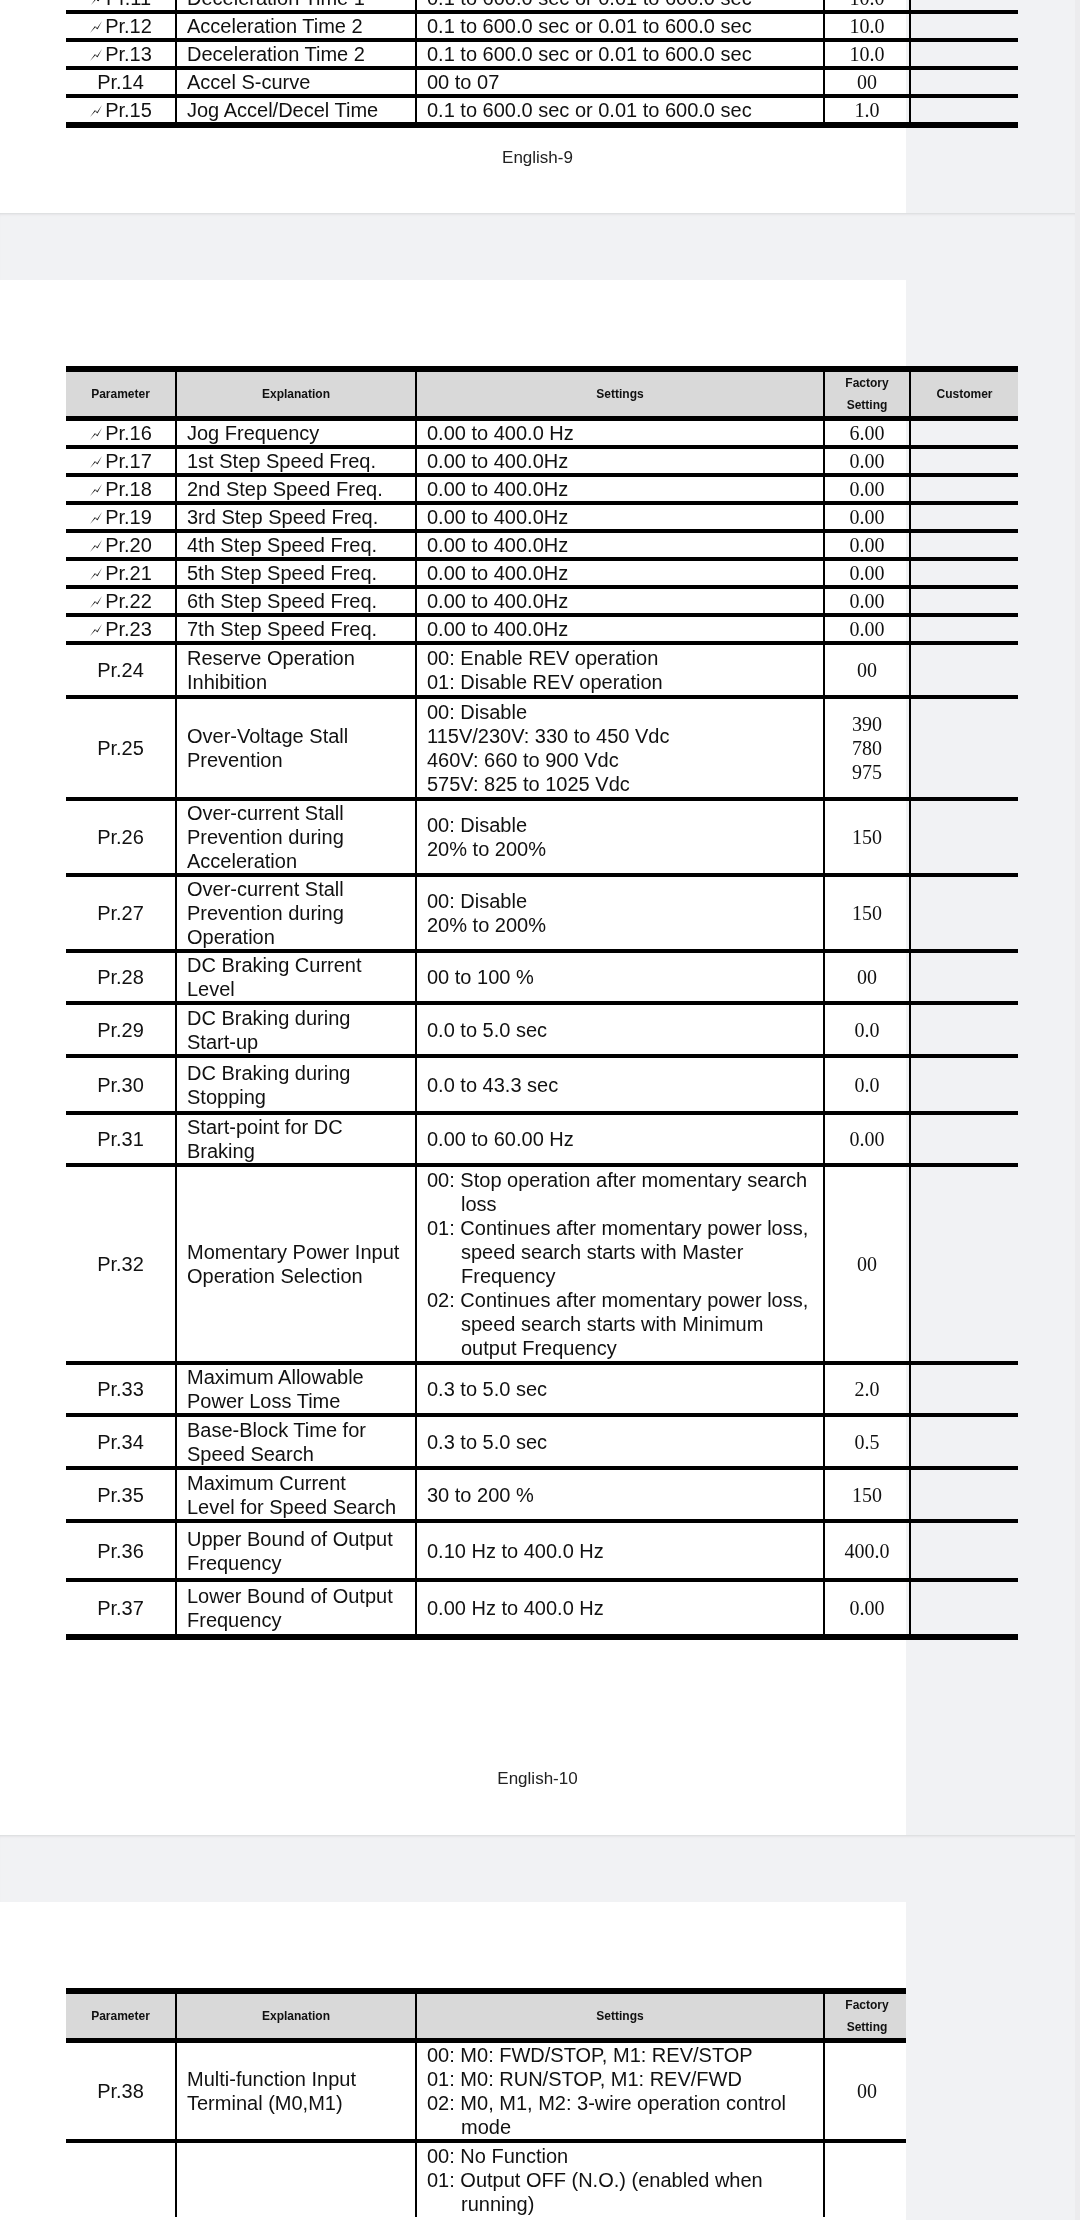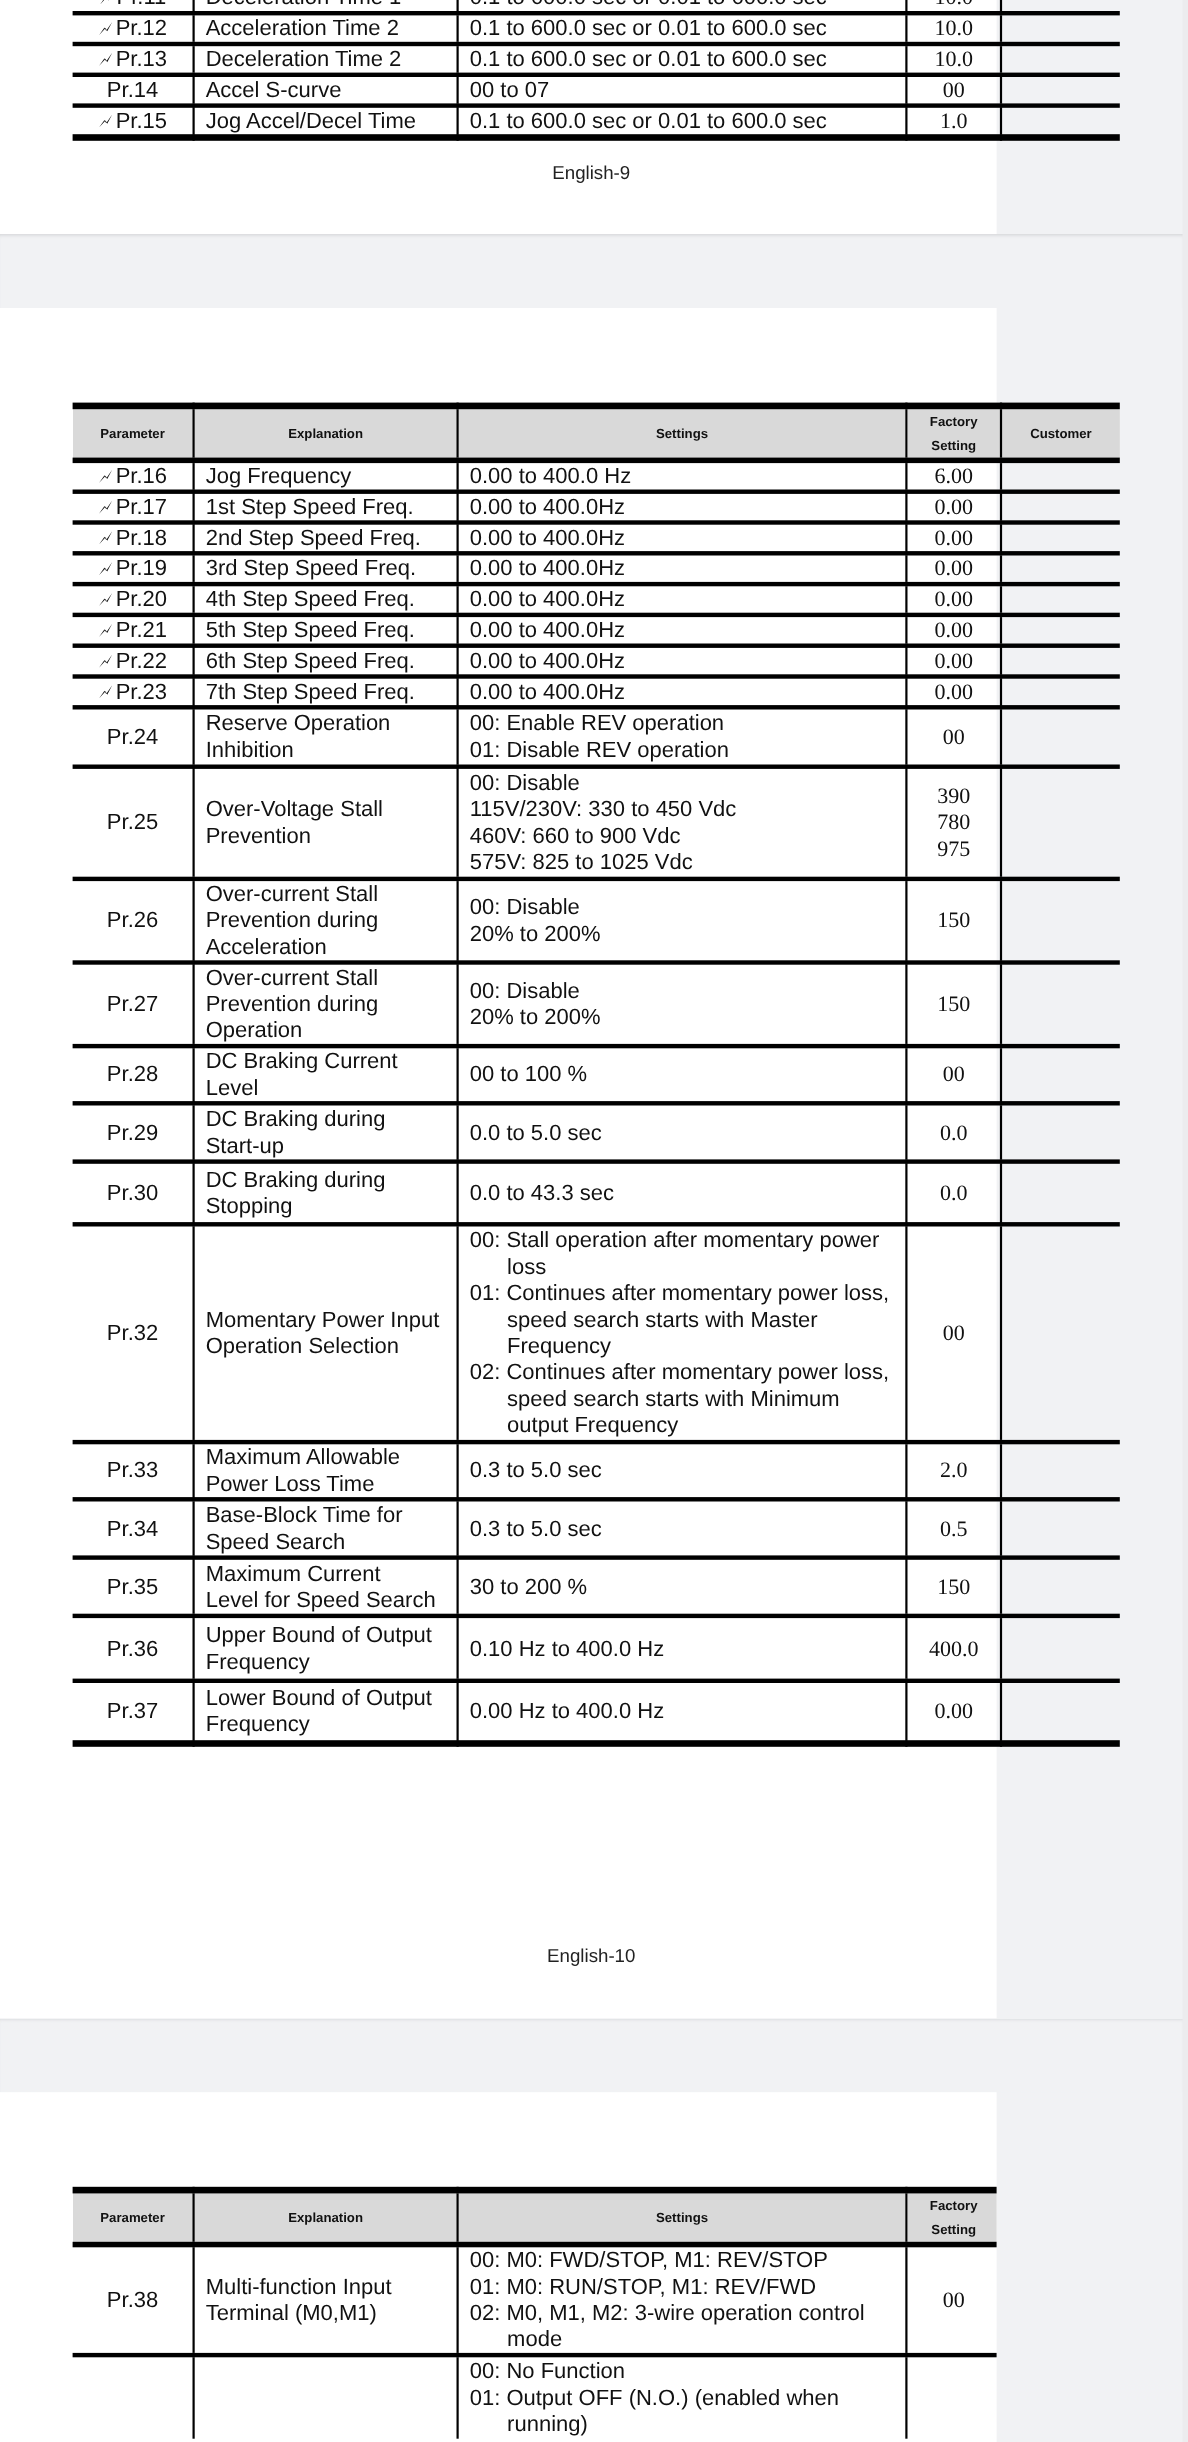--- a/index.html
+++ b/index.html
@@ -359,28 +359,42 @@
             <span class="line">Stopping</span>
           </td>
           <td>
             <span class="line">0.0 to 43.3 sec</span>
           </td>
           <td class="fac">
             <span class="line">0.0</span>
           </td>
           <td><span></span></td>
         </tr>
+        <tr style="height: 51px;">
+          <td class="pcell"><span>Pr.31</span></td>
+          <td>
+            <span class="line">Start-point for DC</span>
+            <span class="line">Braking</span>
+          </td>
+          <td>
+            <span class="line">0.00 to 60.00 Hz</span>
+          </td>
+          <td class="fac">
+            <span class="line">0.00</span>
+          </td>
+          <td><span></span></td>
+        </tr>
         <tr style="height: 198px;">
           <td class="pcell"><span>Pr.32</span></td>
           <td>
             <span class="line">Momentary Power Input</span>
             <span class="line">Operation Selection</span>
           </td>
           <td>
-            <span class="hang">00: Stall operation after momentary power loss</span>
+            <span class="hang">00: Stop operation after momentary search loss</span>
             <span class="hang">01: Continues after momentary power loss, speed search starts with Master Frequency</span>
             <span class="hang">02: Continues after momentary power loss, speed search starts with Minimum output Frequency</span>
           </td>
           <td class="fac">
             <span class="line">00</span>
           </td>
           <td><span></span></td>
         </tr>
         <tr style="height: 46px;">
           <td class="pcell"><span>Pr.33</span></td>

